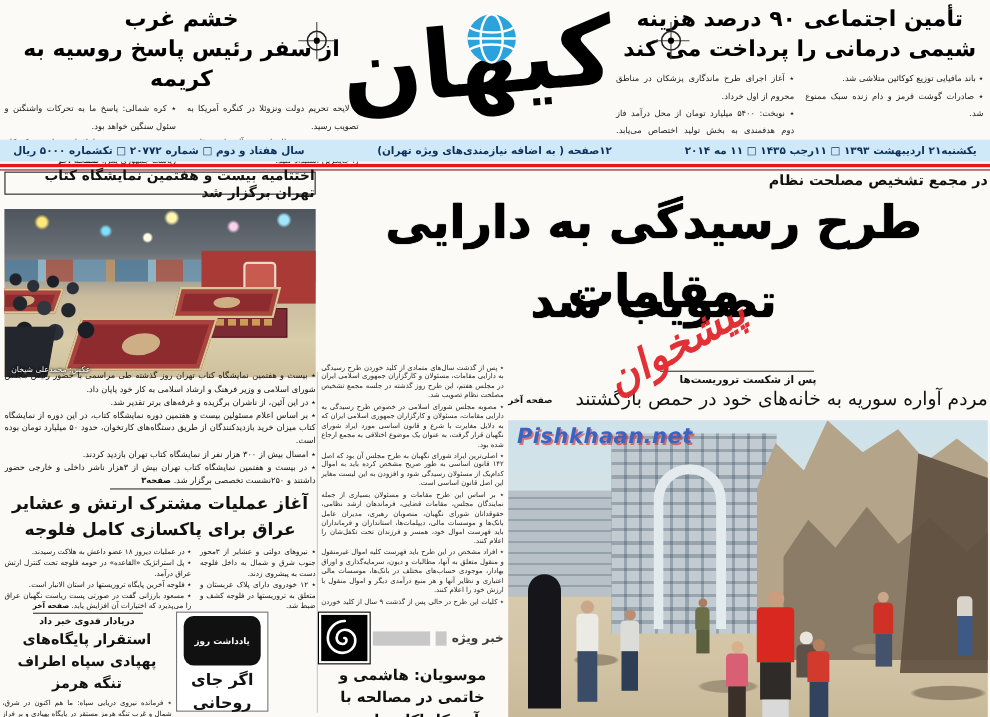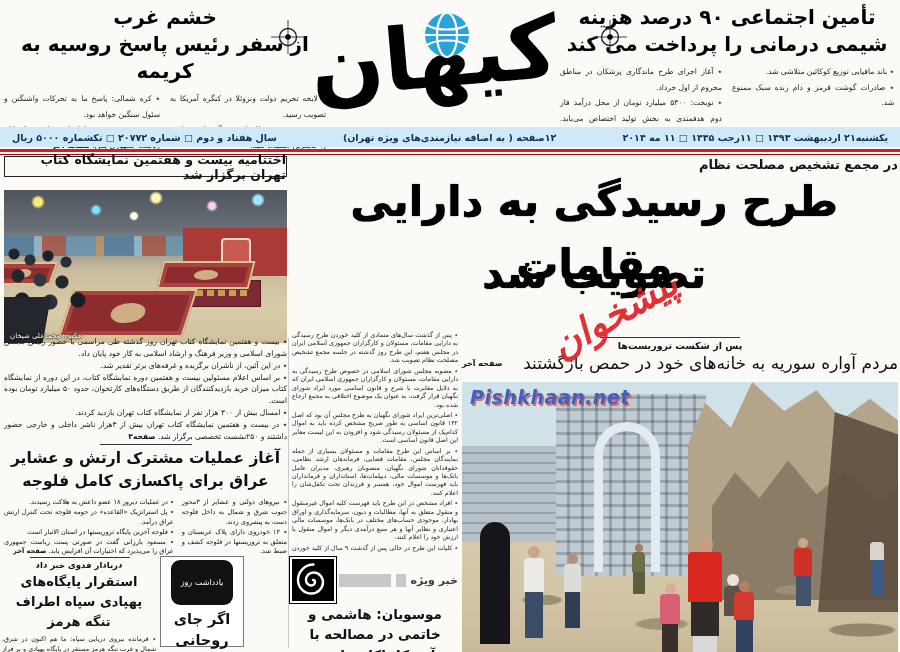--- a/index.html
+++ b/index.html
@@ -80,21 +80,21 @@
   .fj-head{position:absolute;left:4px;top:447px;width:283px;text-align:center;font-size:15.5px;font-weight:bold;line-height:1.5;}
   .fj-cols{position:absolute;left:4px;top:498px;width:283px;height:57px;overflow:hidden;display:flex;gap:8px;
       font-size:6.6px;line-height:1.5;text-align:justify;}
   .fj-colL{flex:0 0 60%;} .fj-colR{flex:1;}
   .fadavi{position:absolute;left:2px;top:560px;width:154px;text-align:center;}
   .fadavi-k{font-size:8.5px;font-weight:bold;margin-bottom:2px;}
   .fadavi-h{font-size:13px;font-weight:bold;line-height:1.55;}
   .fadavi-b{margin-top:3px;font-size:6.4px;line-height:1.5;text-align:justify;}
   .note-box{position:absolute;left:160px;top:556px;width:84px;height:91px;border:1px solid #777;
       box-sizing:border-box;padding:3px 2px;text-align:center;background:#fff;}
-  .note-badge{display:inline-block;background:#111;color:#fff;font-size:8px;font-weight:normal;
+  .note-badge{display:inline-block;background:#111;color:#fff;font-size:8px;font-weight:bold;
       border-radius:9px;padding:18px 10px;}
   .note-h{margin-top:4px;font-size:14.5px;font-weight:bold;line-height:1.45;}
   
   .special-row{position:absolute;left:292px;top:558px;width:166px;height:44px;display:flex;align-items:center;gap:5px;}
   .sp-label{font-size:11px;font-weight:bold;color:#3d3d3d;white-space:nowrap;}
   .sp-bar{height:13px;background:#c8c8c8;}
   .sp-bar.small{width:10px;} .sp-bar.wide{flex:1;}
   .spiral-box{width:42px;height:42px;background:#000;box-shadow:0 0 0 2px #fff,0 0 0 3px #000;flex:0 0 auto;}
   .mousavian{position:absolute;left:292px;top:604px;width:166px;text-align:center;
       font-size:13.5px;font-weight:bold;line-height:1.5;}
@@ -248,21 +248,21 @@
   <div class="fj-head">آغاز عملیات مشترک ارتش و عشایر عراق برای پاکسازی کامل فلوجه</div>
   <div class="fj-cols">
     <div class="fj-colR">
       <div class="bi">نیروهای دولتی و عشایر از ۳محور جنوب شرق و شمال به داخل فلوجه دست به پیشروی زدند.</div>
       <div class="bi">۱۲ خودروی دارای پلاک عربستان و متعلق به تروریستها در فلوجه کشف و ضبط شد.</div>
     </div>
     <div class="fj-colL">
       <div class="bi">در عملیات دیروز ۱۸ عضو داعش به هلاکت رسیدند.</div>
       <div class="bi">پل استراتژیک «القاعده» در حومه فلوجه تحت کنترل ارتش عراق درآمد.</div>
       <div class="bi">فلوجه آخرین پایگاه تروریستها در استان الانبار است.</div>
-      <div class="bi"><span>مسعود بارزانی گفت در صورتی پست ریاست جمهوری عراق را می‌پذیرد که اختیارات آن افزایش یابد.</span> <b class="pref">صفحه آخر</b></div>
+      <div class="bi"><span>مسعود بارزانی گفت در صورتی پست ریاست نگهبان عراق را می‌پذیرد که اختیارات آن افزایش یابد.</span> <b class="pref">صفحه آخر</b></div>
     </div>
   </div>
 
   <div class="sep" style="left:30px;top:557px;width:100px;"></div>
 
   <div class="fadavi">
     <div class="fadavi-k">دریادار فدوی خبر داد</div>
     <div class="fadavi-h">استقرار پایگاه‌های پهپادی سپاه اطراف تنگه هرمز</div>
     <div class="fadavi-b">
       <div class="bi">فرمانده نیروی دریایی سپاه: ما هم اکنون در شرق، شمال و غرب تنگه هرمز مستقر در پایگاه پهپادی و بر فراز آن پرواز دائم داریم.</div>

